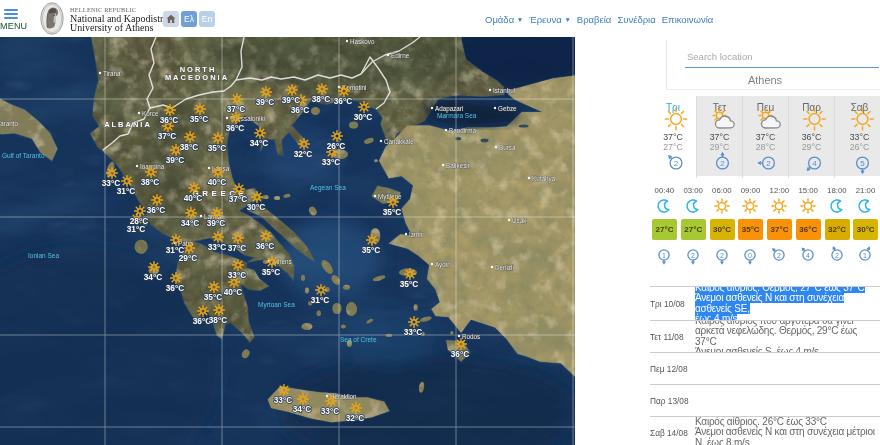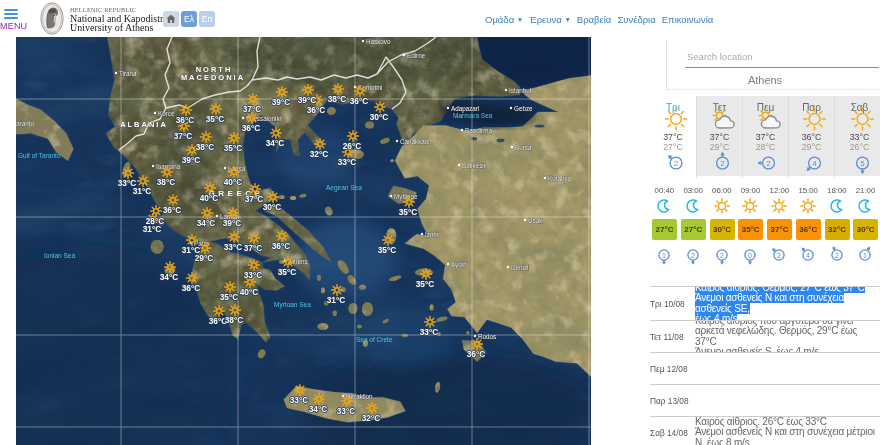--- a/index.html
+++ b/index.html
@@ -1,28 +1,28 @@
 <!DOCTYPE html>
 <html><head><meta charset="utf-8"><style>
 *{margin:0;padding:0;box-sizing:border-box}
 body{width:880px;height:445px;overflow:hidden;font-family:"Liberation Sans",sans-serif;background:#fff;position:relative}
 #hdr{position:absolute;top:0;left:0;width:880px;height:37px;background:#fff;z-index:5}
-#menu{position:absolute;left:0;top:9px;color:#a21caf;text-align:right;width:22px}
+#menu{position:absolute;left:0;top:9px;color:#14532d;text-align:right;width:22px}
 #menu .bars{width:14px;height:2px;background:#4a90d9;margin:0 auto 2px;border-radius:1px}
 #menu .mt{font-size:9px;letter-spacing:0.2px;margin-top:2px}
 #logo{position:absolute;left:40px;top:2px;width:24px;height:33px}
 #unitxt{position:absolute;left:70px;top:5px;font-family:"Liberation Serif",serif;line-height:9px}
 #unitxt .l1{font-size:6.3px;color:#666;letter-spacing:0.2px}
 #unitxt .l2{font-size:10px;font-weight:normal;color:#1a1a1a}
 #btns{position:absolute;left:163px;top:11px}
 .bt{display:inline-block;width:16px;height:16px;border-radius:3px;margin-right:2px;text-align:center;font-size:8.5px;color:#fff;line-height:16px;vertical-align:top}
 #nav{position:absolute;left:485px;top:14px;font-size:9.5px;color:#3d7ebd;white-space:nowrap}
 #nav span.it{margin-right:6px}
 #nav .car{font-size:6.5px;vertical-align:1.5px}
-#map{position:absolute;left:16px;top:37px;width:679px;height:408px;overflow:hidden}
+#map{position:absolute;left:0;top:37px;width:679px;height:408px;overflow:hidden}
 #side{position:absolute;left:650px;top:37px;width:230px;height:408px;background:#fff}
 #search{position:absolute;left:16px;top:3px;width:274px;height:50px;border-left:1px solid #e5e5e5;border-bottom:1px solid #eee}
 #search .ph{position:absolute;left:20px;top:11px;font-size:9.5px;color:#aaa}
 #search .ln{position:absolute;left:18px;top:27px;width:194px;border-bottom:1px solid #5b9bd5}
 #search svg{position:absolute;right:18px;top:10px}
 #athens{position:absolute;left:0;top:37px;width:230px;text-align:center;font-size:11px;color:#808080}
 #tabs{position:absolute;left:0;top:59px;width:230px;height:80px;background:#e9e9e9}
 .tab{position:absolute;top:0;width:46px;height:82px;border-left:1px solid #dcdcdc}
 .tab>div,.tab>svg{position:absolute;left:0;width:100%;text-align:center}
 .tab .d{top:6px;font-size:10px;color:#666}

